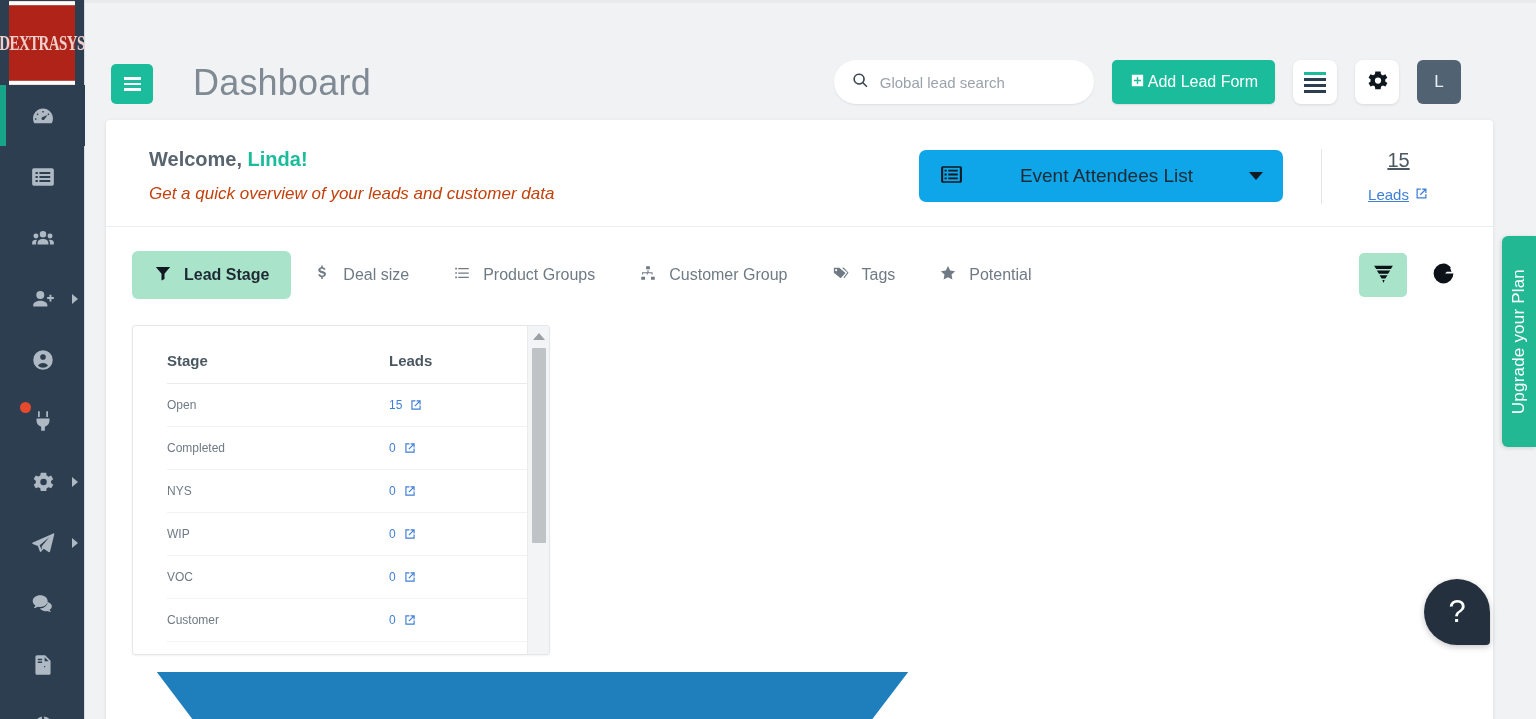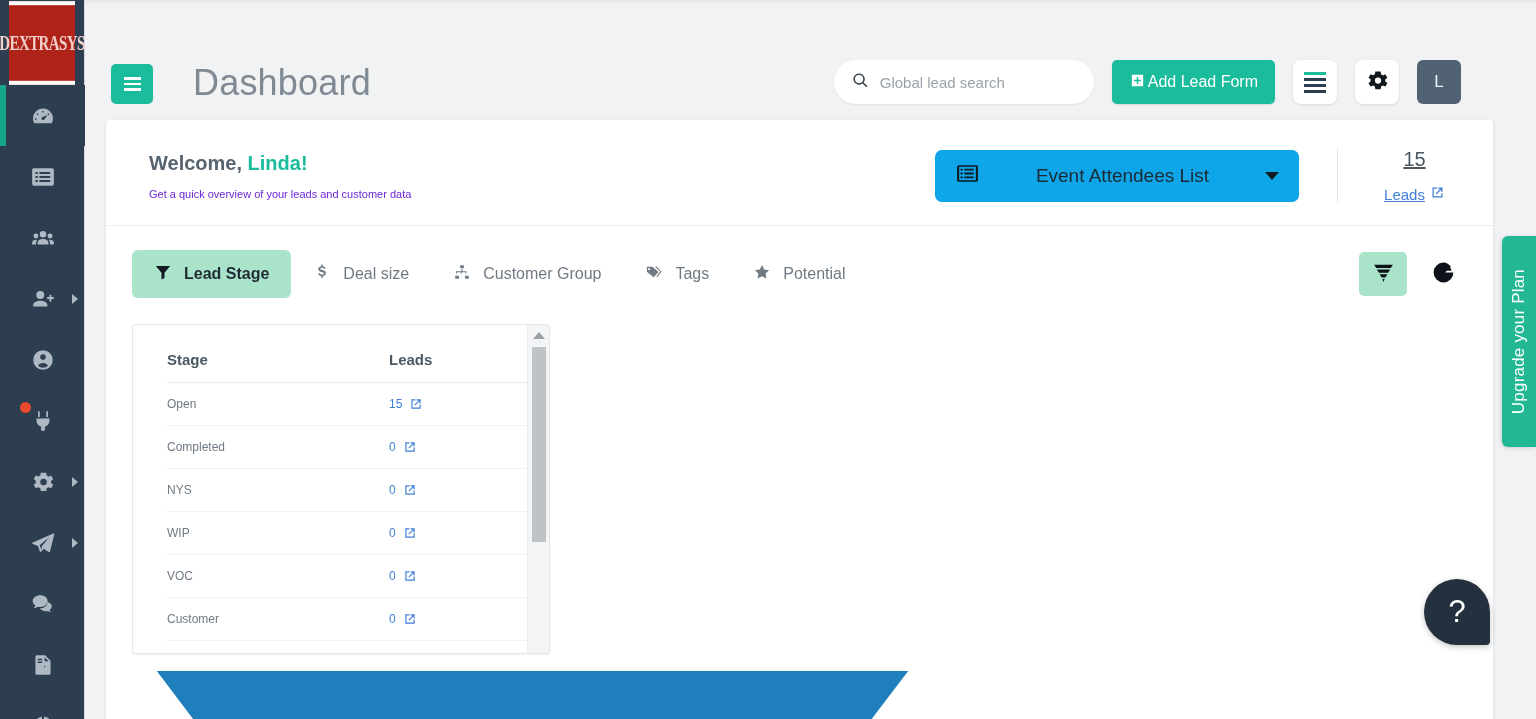--- a/index.html
+++ b/index.html
@@ -100,26 +100,26 @@
     justify-content: center; cursor: pointer;
   }
 
   
   .card {
     position: absolute; left: 21px; right: 43px; top: 120px; bottom: -40px;
     background: #fff; border-radius: 4px; box-shadow: 0 1px 4px rgba(0,0,0,.09);
     overflow: hidden;
   }
   .welcome-row {
-    display: flex; align-items: center; padding: 28px 40px 22px 43px;
+    display: flex; align-items: center; padding: 28px 56px 22px 43px;
     border-bottom: 1px solid #eceff1;
   }
   .welcome-text h2 { font-size: 20px; color: #58646f; font-weight: 700; }
   .welcome-text h2 .name { color: #1abc9c; }
-  .welcome-text p { margin-top: 13px; font-size: 11px; color: #6d28d9; }
+  .welcome-text p { margin-top: 13px; font-size: 17px; color: #c2410c; font-style: italic; }
   .list-select {
     margin-left: auto; background: #0ea5e9; border-radius: 7px; height: 52px;
     display: flex; align-items: center; gap: 22px; padding: 0 20px;
     cursor: pointer; min-width: 364px;
   }
   .list-select .lbl { font-size: 19px; color: #1d2a33; flex: 1; text-align: center; }
   .chev { width: 0; height: 0; border-left: 7px solid transparent;
           border-right: 7px solid transparent; border-top: 8px solid #121b22; }
   .stat-block {
     margin-left: 38px; padding-left: 38px; border-left: 1px solid #e1e5e8;
@@ -412,20 +412,28 @@
 
         <div class="tab">
           <span>
             <svg viewBox="0 0 24 24">
                 <path d="M11 2h2v2.2c2 .3 3.4 1.5 3.6 3.4h-2.4c-.2-.9-1-1.4-2.2-1.4-1.3 0-2.1.6-2.1 1.5 0 .8.6 1.2 2.4 1.6l1.1.3c2.6.6 3.8 1.7 3.8 3.8 0 2.2-1.6 3.7-4.2 4V20h-2v-2.5c-2.3-.3-3.8-1.6-4-3.7h2.5c.2 1.1 1.2 1.7 2.6 1.7 1.5 0 2.4-.7 2.4-1.6 0-.8-.6-1.3-2.3-1.7l-1.3-.3C8.3 11.2 7 10.1 7 8.1c0-2.1 1.6-3.5 4-3.9V2z"></path>
               </svg>
           </span>
           <span>Deal size</span>
         </div>
 
+        <div class="tab">
+          <span>
+            <svg viewBox="0 0 24 24">
+                <path d="M3 5h2.2v2.2H3V5zm4 .3h14v1.7H7V5.3zM3 10.9h2.2v2.2H3v-2.2zm4 .3h14V13H7v-1.8zM3 16.8H5.2V19H3v-2.2zm4 .3h14v1.7H7v-1.7z"></path>
+              </svg>
+          </span>
+          <span>Product Groups</span>
+        </div>
 
         <div class="tab">
           <span>
             <svg viewBox="0 0 24 24">
                 <path d="M9.5 3h5v4h-5V3zM3 17h5v4H3v-4zm13 0h5v4h-5v-4zM11.3 7.9h1.4v3H18v3.2h-1.4v-1.8h-4.9v1.8h-1.4v-1.8H5.4v1.8H4v-3.2h7.3v-3z"></path>
               </svg>
           </span>
           <span>Customer Group</span>
         </div>
 

